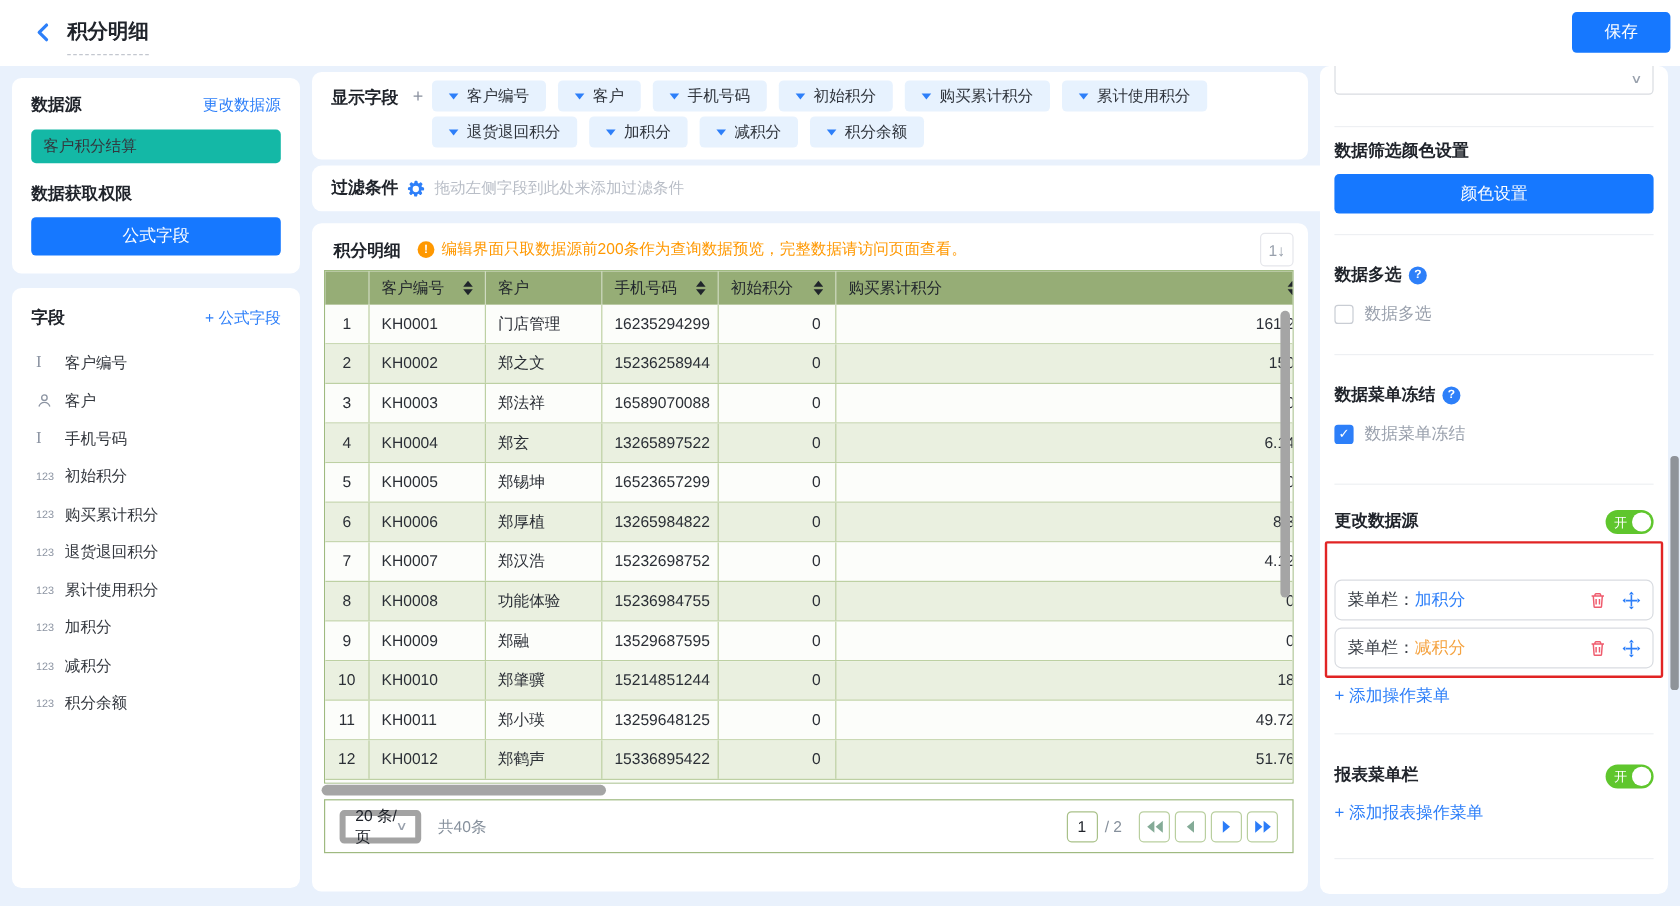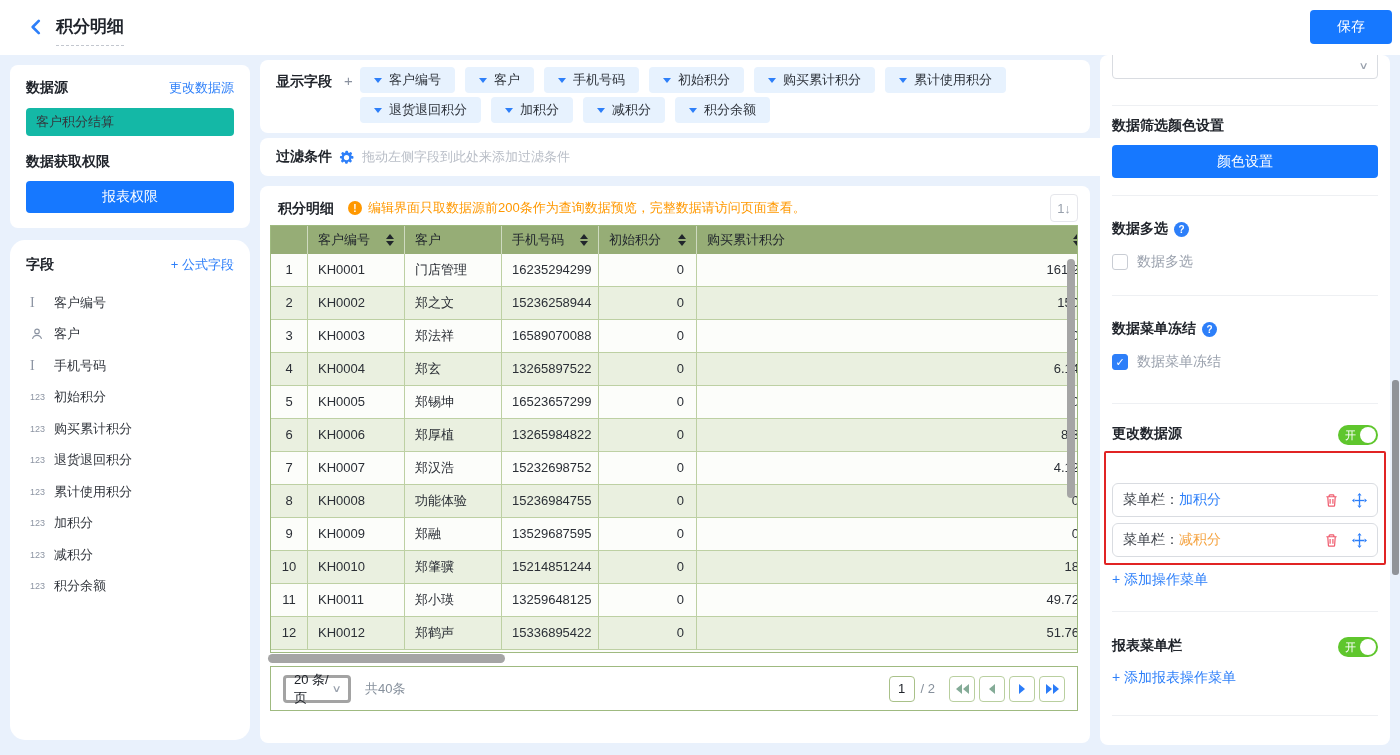--- a/index.html
+++ b/index.html
@@ -17,21 +17,21 @@
 
   
   .ds-card { left:10px; top:10px; width:240px; height:163px; }
   .ds-head { display:flex; justify-content:space-between; align-items:center; padding:14px 16px 0 16px; }
   .sec-title { font-size:14px; font-weight:700; color:#20242b; }
   .link { color:#2d7ff9; font-size:13px; cursor:pointer; }
   .ds-box { margin:11px 16px 0 16px; height:28px; line-height:28px; background:#14b8a6; border-radius:4px; padding-left:10px; font-size:13px; color:#33373e; }
   .access-title { margin:17px 16px 0 16px; }
   .perm-btn { display:block; margin:10px 16px 0 16px; width:208px; height:32px; background:#1678ff; color:#fff; border:none; border-radius:4px; font-size:14px; cursor:pointer; font-family:inherit; }
 
-  .fields-card { left:10px; top:185px; width:240px; height:500px;border-radius:15px; }
+  .fields-card { left:10px; top:185px; width:240px; height:500px; }
   .fields-head { display:flex; justify-content:space-between; align-items:center; padding:16px 16px 0 16px; }
   .field-list { margin-top:13px; }
   .field-item { display:flex; align-items:center; height:31.5px; padding:0 16px 0 20px; cursor:grab; }
   .f-ico { width:24px; color:#8d95a3; flex:0 0 24px; display:flex; align-items:center; }
   .f-ico.txt { font-family:"Liberation Serif", serif; font-size:14px; }
   .f-ico.num { font-size:9px; letter-spacing:0; }
   .f-label { font-size:13px; color:#33373e; }
 
   
   .display-card { left:260px; top:5px; width:830px; height:73px; }
@@ -69,21 +69,21 @@
   .td.num { text-align:right; padding-right:12px; }
   .sliver { width:821px; height:4px; background:#fcfdfa; }
   .sorter { margin-left:auto; display:flex; flex-direction:column; gap:2px; }
   .sorter .up { width:0;height:0;border-left:4px solid transparent;border-right:4px solid transparent;border-bottom:5px solid #20252b; }
   .sorter .dn { width:0;height:0;border-left:4px solid transparent;border-right:4px solid transparent;border-top:5px solid #20252b; }
 
   .v-thumb { position:absolute; left:796px; top:33px; width:8px; height:239px; background:#a5a5a5; border-radius:4px; z-index:4; cursor:pointer; }
   .h-thumb { position:absolute; left:8px; top:468px; width:237px; height:9px; background:#a5a5a5; border-radius:5px; cursor:pointer; }
 
   .tfoot { position:absolute; left:10px; top:480px; width:808px; height:45px; border:1px solid #9fba80; background:#fff; display:flex; align-items:center; padding:0 12px; }
-  .psize { width:68px; height:28px; border:3px solid #a3a3a3; border-radius:4px; display:flex; align-items:center; justify-content:space-between; padding:0 8px; font-size:13px; color:#20242b; cursor:pointer; background:#fff; }
+  .psize { width:68px; height:28px; border:5px solid #a3a3a3; border-radius:4px; display:flex; align-items:center; justify-content:space-between; padding:0 8px; font-size:13px; color:#20242b; cursor:pointer; background:#fff; }
   .chev { font-size:10px; color:#98a0ac; transform:scaleX(1.4); }
   .total { margin-left:14px; font-size:13px; color:#86909c; }
   .pager { margin-left:auto; display:flex; align-items:center; }
   .page-box { width:26px; height:26px; border:1px solid #a9c189; border-radius:4px; display:flex; align-items:center; justify-content:center; font-size:13px; color:#20242b; background:#fff; }
   .page-of { margin:0 10px 0 6px; font-size:13px; color:#86909c; }
   .nav-btn { width:26px; height:26px; border:1px solid #b9cf9f; border-radius:4px; background:#fff; margin-left:4px; display:flex; align-items:center; justify-content:center; gap:1px; cursor:pointer; }
   .ar { width:0; height:0; border-top:5px solid transparent; border-bottom:5px solid transparent; }
   .ar.l { border-right:6px solid #84ab97; }
   .ar.r { border-left:6px solid #2b7cf8; }
 
@@ -135,21 +135,21 @@
 
 <div class="content">
 
   <div class="card ds-card">
     <div class="ds-head">
       <span class="sec-title">数据源</span>
       <span class="link">更改数据源</span>
     </div>
     <div class="ds-box">客户积分结算</div>
     <div class="sec-title access-title">数据获取权限</div>
-    <button class="perm-btn">报表权限</button>
+    <button class="perm-btn">公式字段</button>
   </div>
 
   <div class="card fields-card">
     <div class="fields-head">
       <span class="sec-title">字段</span>
       <span class="link">+ 公式字段</span>
     </div>
     <div class="field-list">
       <div class="field-item">
           <span class="f-ico txt">I</span>

